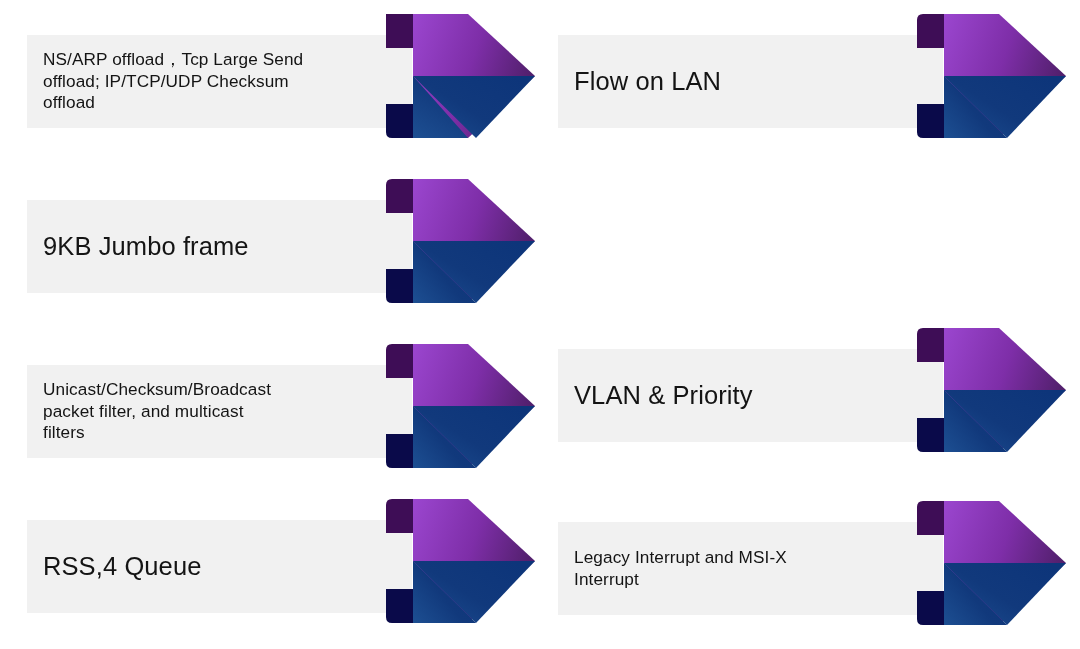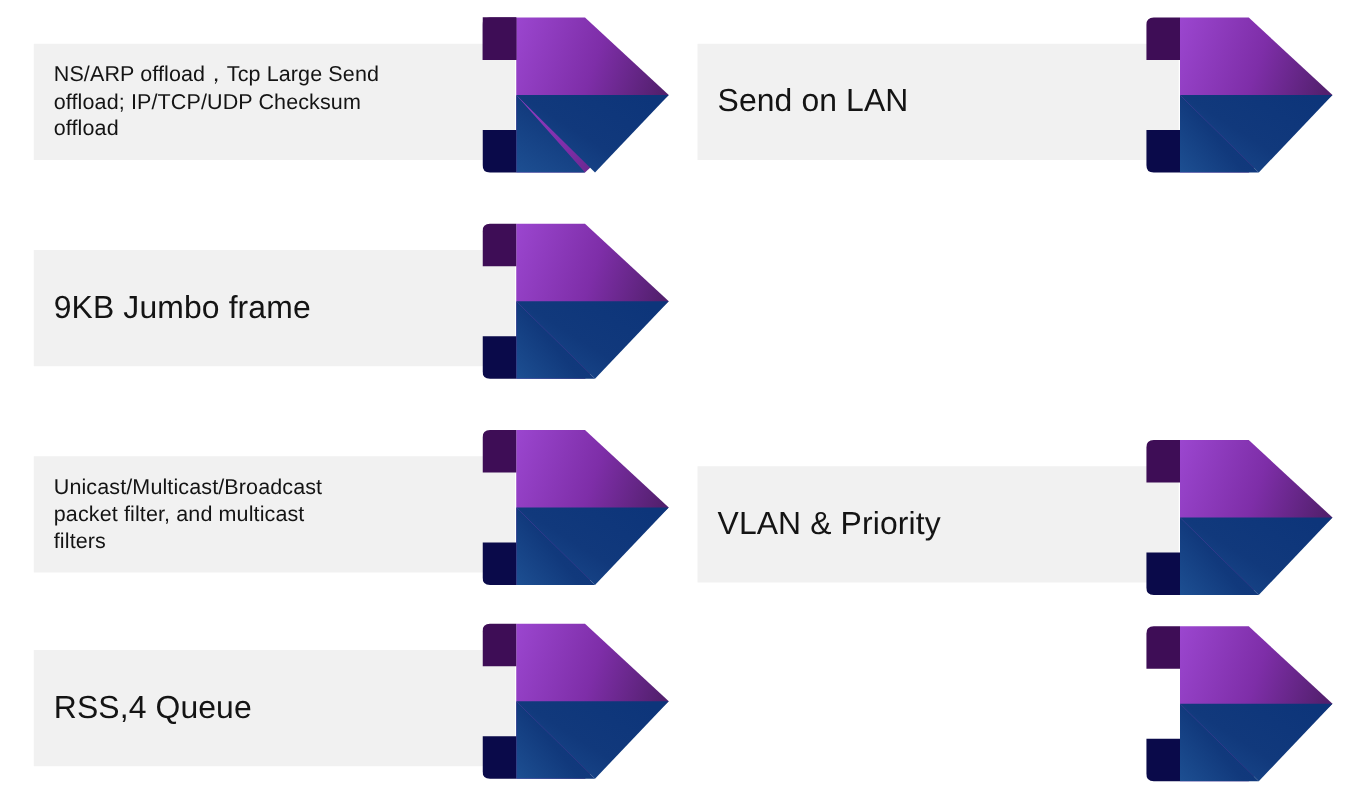--- a/index.html
+++ b/index.html
@@ -94,21 +94,21 @@
         <path d="M0,7 Q0,7 6,7 L27,7 L27,41 Z" fill="#3e0d56"></path>
         <path d="M6,7 L27,7 L27,41 L0,41 L0,13 Q0,7 6,7 Z" fill="#3e0d56"></path>
         <path d="M0,97 L27,97 L27,131 L6,131 Q0,131 0,125 Z" fill="#0a0a4a"></path>
         <path d="M0,41 L27,7 L27,41 Z" fill="#2e0a43" opacity="0"></path>
       </svg>
     </div>
   </div>
 
   <div class="process-item size-lg" style="left:558px; top:7px;">
     <div class="item-plate">
-      <span class="item-label">Send on LAN</span>
+      <span class="item-label">Flow on LAN</span>
     </div>
     <div class="item-chevron">
       <svg width="150" height="138" viewBox="0 0 150 138" xmlns="http://www.w3.org/2000/svg">
         <path d="M27,7 L82,7 L149,69 L82,131 L27,131 L27,7 Z" fill="url(#gp0)"></path>
         <path d="M27,69 L90,131 L149,69 L86,69 Z" fill="url(#gb0)"></path>
         <path d="M27,69 L27,131 L90,131 Z" fill="url(#gb0)"></path>
         <path d="M6,7 L27,7 L27,41 L0,41 L0,13 Q0,7 6,7 Z" fill="#3e0d56"></path>
         <path d="M0,97 L27,97 L27,131 L6,131 Q0,131 0,125 Z" fill="#0a0a4a"></path>
       </svg>
     </div>
@@ -125,36 +125,36 @@
         <path d="M27,69 L27,131 L90,131 Z" fill="url(#gb0)"></path>
         <path d="M6,7 L27,7 L27,41 L0,41 L0,13 Q0,7 6,7 Z" fill="#3e0d56"></path>
         <path d="M0,97 L27,97 L27,131 L6,131 Q0,131 0,125 Z" fill="#0a0a4a"></path>
       </svg>
     </div>
   </div>
 
 
   <div class="process-item size-sm" style="left:27px; top:337px;">
     <div class="item-plate">
-      <span class="item-label">Unicast/Multicast/Broadcast
+      <span class="item-label">Unicast/Checksum/Broadcast
 packet filter, and multicast
 filters</span>
     </div>
     <div class="item-chevron">
       <svg width="150" height="138" viewBox="0 0 150 138" xmlns="http://www.w3.org/2000/svg">
         <path d="M27,7 L82,7 L149,69 L82,131 L27,131 L27,7 Z" fill="url(#gp0)"></path>
         <path d="M27,69 L90,131 L149,69 L86,69 Z" fill="url(#gb0)"></path>
         <path d="M27,69 L27,131 L90,131 Z" fill="url(#gb0)"></path>
         <path d="M6,7 L27,7 L27,41 L0,41 L0,13 Q0,7 6,7 Z" fill="#3e0d56"></path>
         <path d="M0,97 L27,97 L27,131 L6,131 Q0,131 0,125 Z" fill="#0a0a4a"></path>
       </svg>
     </div>
   </div>
 
-  <div class="process-item size-lg" style="left:558px; top:345px;">
+  <div class="process-item size-lg" style="left:558px; top:321px;">
     <div class="item-plate">
       <span class="item-label">VLAN &amp; Priority</span>
     </div>
     <div class="item-chevron">
       <svg width="150" height="138" viewBox="0 0 150 138" xmlns="http://www.w3.org/2000/svg">
         <path d="M27,7 L82,7 L149,69 L82,131 L27,131 L27,7 Z" fill="url(#gp0)"></path>
         <path d="M27,69 L90,131 L149,69 L86,69 Z" fill="url(#gb0)"></path>
         <path d="M27,69 L27,131 L90,131 Z" fill="url(#gb0)"></path>
         <path d="M6,7 L27,7 L27,41 L0,41 L0,13 Q0,7 6,7 Z" fill="#3e0d56"></path>
         <path d="M0,97 L27,97 L27,131 L6,131 Q0,131 0,125 Z" fill="#0a0a4a"></path>
@@ -171,20 +171,24 @@
         <path d="M27,7 L82,7 L149,69 L82,131 L27,131 L27,7 Z" fill="url(#gp0)"></path>
         <path d="M27,69 L90,131 L149,69 L86,69 Z" fill="url(#gb0)"></path>
         <path d="M27,69 L27,131 L90,131 Z" fill="url(#gb0)"></path>
         <path d="M6,7 L27,7 L27,41 L0,41 L0,13 Q0,7 6,7 Z" fill="#3e0d56"></path>
         <path d="M0,97 L27,97 L27,131 L6,131 Q0,131 0,125 Z" fill="#0a0a4a"></path>
       </svg>
     </div>
   </div>
 
   <div class="process-item size-sm" style="left:558px; top:494px;">
+    <div class="item-plate">
+      <span class="item-label">Legacy Interrupt and MSI-X
+Interrupt</span>
+    </div>
     <div class="item-chevron">
       <svg width="150" height="138" viewBox="0 0 150 138" xmlns="http://www.w3.org/2000/svg">
         <path d="M27,7 L82,7 L149,69 L82,131 L27,131 L27,7 Z" fill="url(#gp0)"></path>
         <path d="M27,69 L90,131 L149,69 L86,69 Z" fill="url(#gb0)"></path>
         <path d="M27,69 L27,131 L90,131 Z" fill="url(#gb0)"></path>
         <path d="M6,7 L27,7 L27,41 L0,41 L0,13 Q0,7 6,7 Z" fill="#3e0d56"></path>
         <path d="M0,97 L27,97 L27,131 L6,131 Q0,131 0,125 Z" fill="#0a0a4a"></path>
       </svg>
     </div>
   </div>

